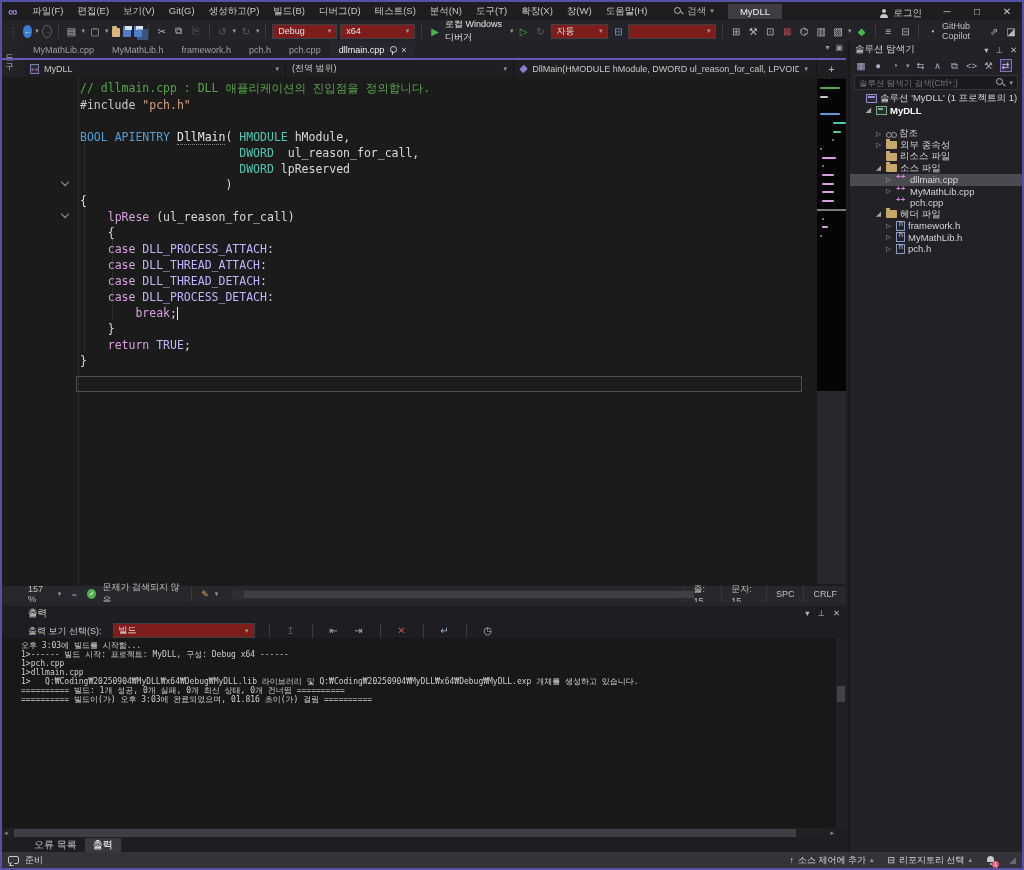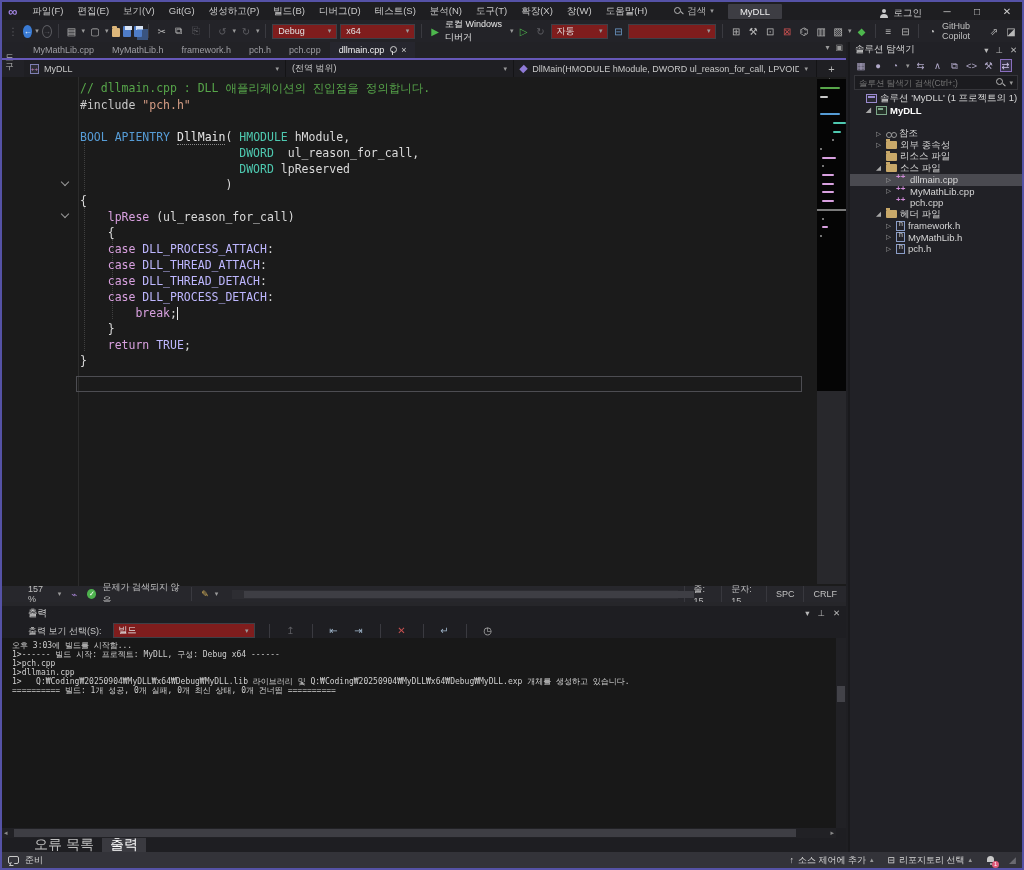--- a/index.html
+++ b/index.html
@@ -117,29 +117,29 @@
 
   
   .splitter { position:absolute; left:0; top:560px; width:844px; height:4px; background:#26262a; }
   .output { position:absolute; left:0; top:564px; width:844px; height:246px; background:#1e1e22; }
   .out-header { position:absolute; left:0; top:0; width:100%; height:15px; display:flex; align-items:center;
     color:#d6d6d6; font-size:9.5px; padding-left:26px; }
   .out-header-icons { position:absolute; right:6px; top:2px; display:flex; gap:8px; color:#b9b9b9; font-size:8.5px; }
   .out-toolbar { position:absolute; left:0; top:15px; width:100%; height:17px; display:flex; align-items:flex-end;
     gap:11px; padding-left:26px; font-size:9px; color:#c8c8c8; }
   .console { position:absolute; left:0; top:32px; width:834px; height:190px; background:#181818;
-    padding:3px 0 0 10px; }
+    padding:3px 0 0 19px; }
   .console div { font-family:"DejaVu Sans Mono", monospace; font-size:8px; line-height:9px;
     color:#cfcfcf; white-space:pre; }
   .vscroll { position:absolute; right:0; top:32px; width:10px; height:190px; background:#212125; }
   .vthumb { position:absolute; left:1px; top:48px; width:8px; height:16px; background:#424248; }
   .hscroll { position:absolute; left:0; top:222px; width:834px; height:10px; background:#212125; }
   .hthumb { position:absolute; left:12px; top:1px; width:782px; height:8px; background:#3e3e44; }
   .harrow { position:absolute; top:1px; color:#8a8a8a; font-size:7px; }
-  .out-tabs { position:absolute; left:24px; top:232px; height:14px; display:flex; font-size:14px; }
+  .out-tabs { position:absolute; left:24px; top:232px; height:14px; display:flex; font-size:10px; }
   .out-tab { display:flex; align-items:center; padding:0 8px; color:#c0c0c0; }
   .out-tab.active { background:#3a3a40; color:#ffffff; }
 
   
   .sepanel { position:absolute; left:846px; top:40px; width:174px; height:810px; background:#212126;
     font-size:9.5px; color:#d6d6d6; border-left:2px solid #19191c; }
   .se-header { display:flex; align-items:center; height:15px; padding:0 5px; color:#d6d6d6; }
   .se-header-icons { margin-left:auto; display:flex; gap:7px; color:#b9b9b9; font-size:8.5px; }
   .se-toolbar { display:flex; align-items:center; gap:5px; height:17px; padding:0 5px; color:#b9a9d9; font-size:9.5px; }
   .se-tbi { min-width:12px; text-align:center; color:#b0a8c8; }
@@ -449,20 +449,21 @@
         <span class="tbsep"></span>
         <span class="tbi">◷</span>
       </div>
       <div class="console" id="console">
           <div>오후 3:03에 빌드를 시작함...</div>
           <div>1&gt;------ 빌드 시작: 프로젝트: MyDLL, 구성: Debug x64 ------</div>
           <div>1&gt;pch.cpp</div>
           <div>1&gt;dllmain.cpp</div>
           <div>1&gt;   Q:₩Coding₩20250904₩MyDLL₩x64₩Debug₩MyDLL.lib 라이브러리 및 Q:₩Coding₩20250904₩MyDLL₩x64₩Debug₩MyDLL.exp 개체를 생성하고 있습니다.</div>
           <div>========== 빌드: 1개 성공, 0개 실패, 0개 최신 상태, 0개 건너뜀 ==========</div>
+          <div>========== 빌드이(가) 오후 3:03에 완료되었으며, 01.816 초이(가) 걸림 ==========</div>
         </div>
       <div class="vscroll">
         <div class="vthumb"></div>
       </div>
       <div class="hscroll">
         <span class="harrow" style="left:2px">◂</span>
         <div class="hthumb"></div>
         <span class="harrow" style="right:2px">▸</span>
       </div>
       <div class="out-tabs" id="outtabs">

